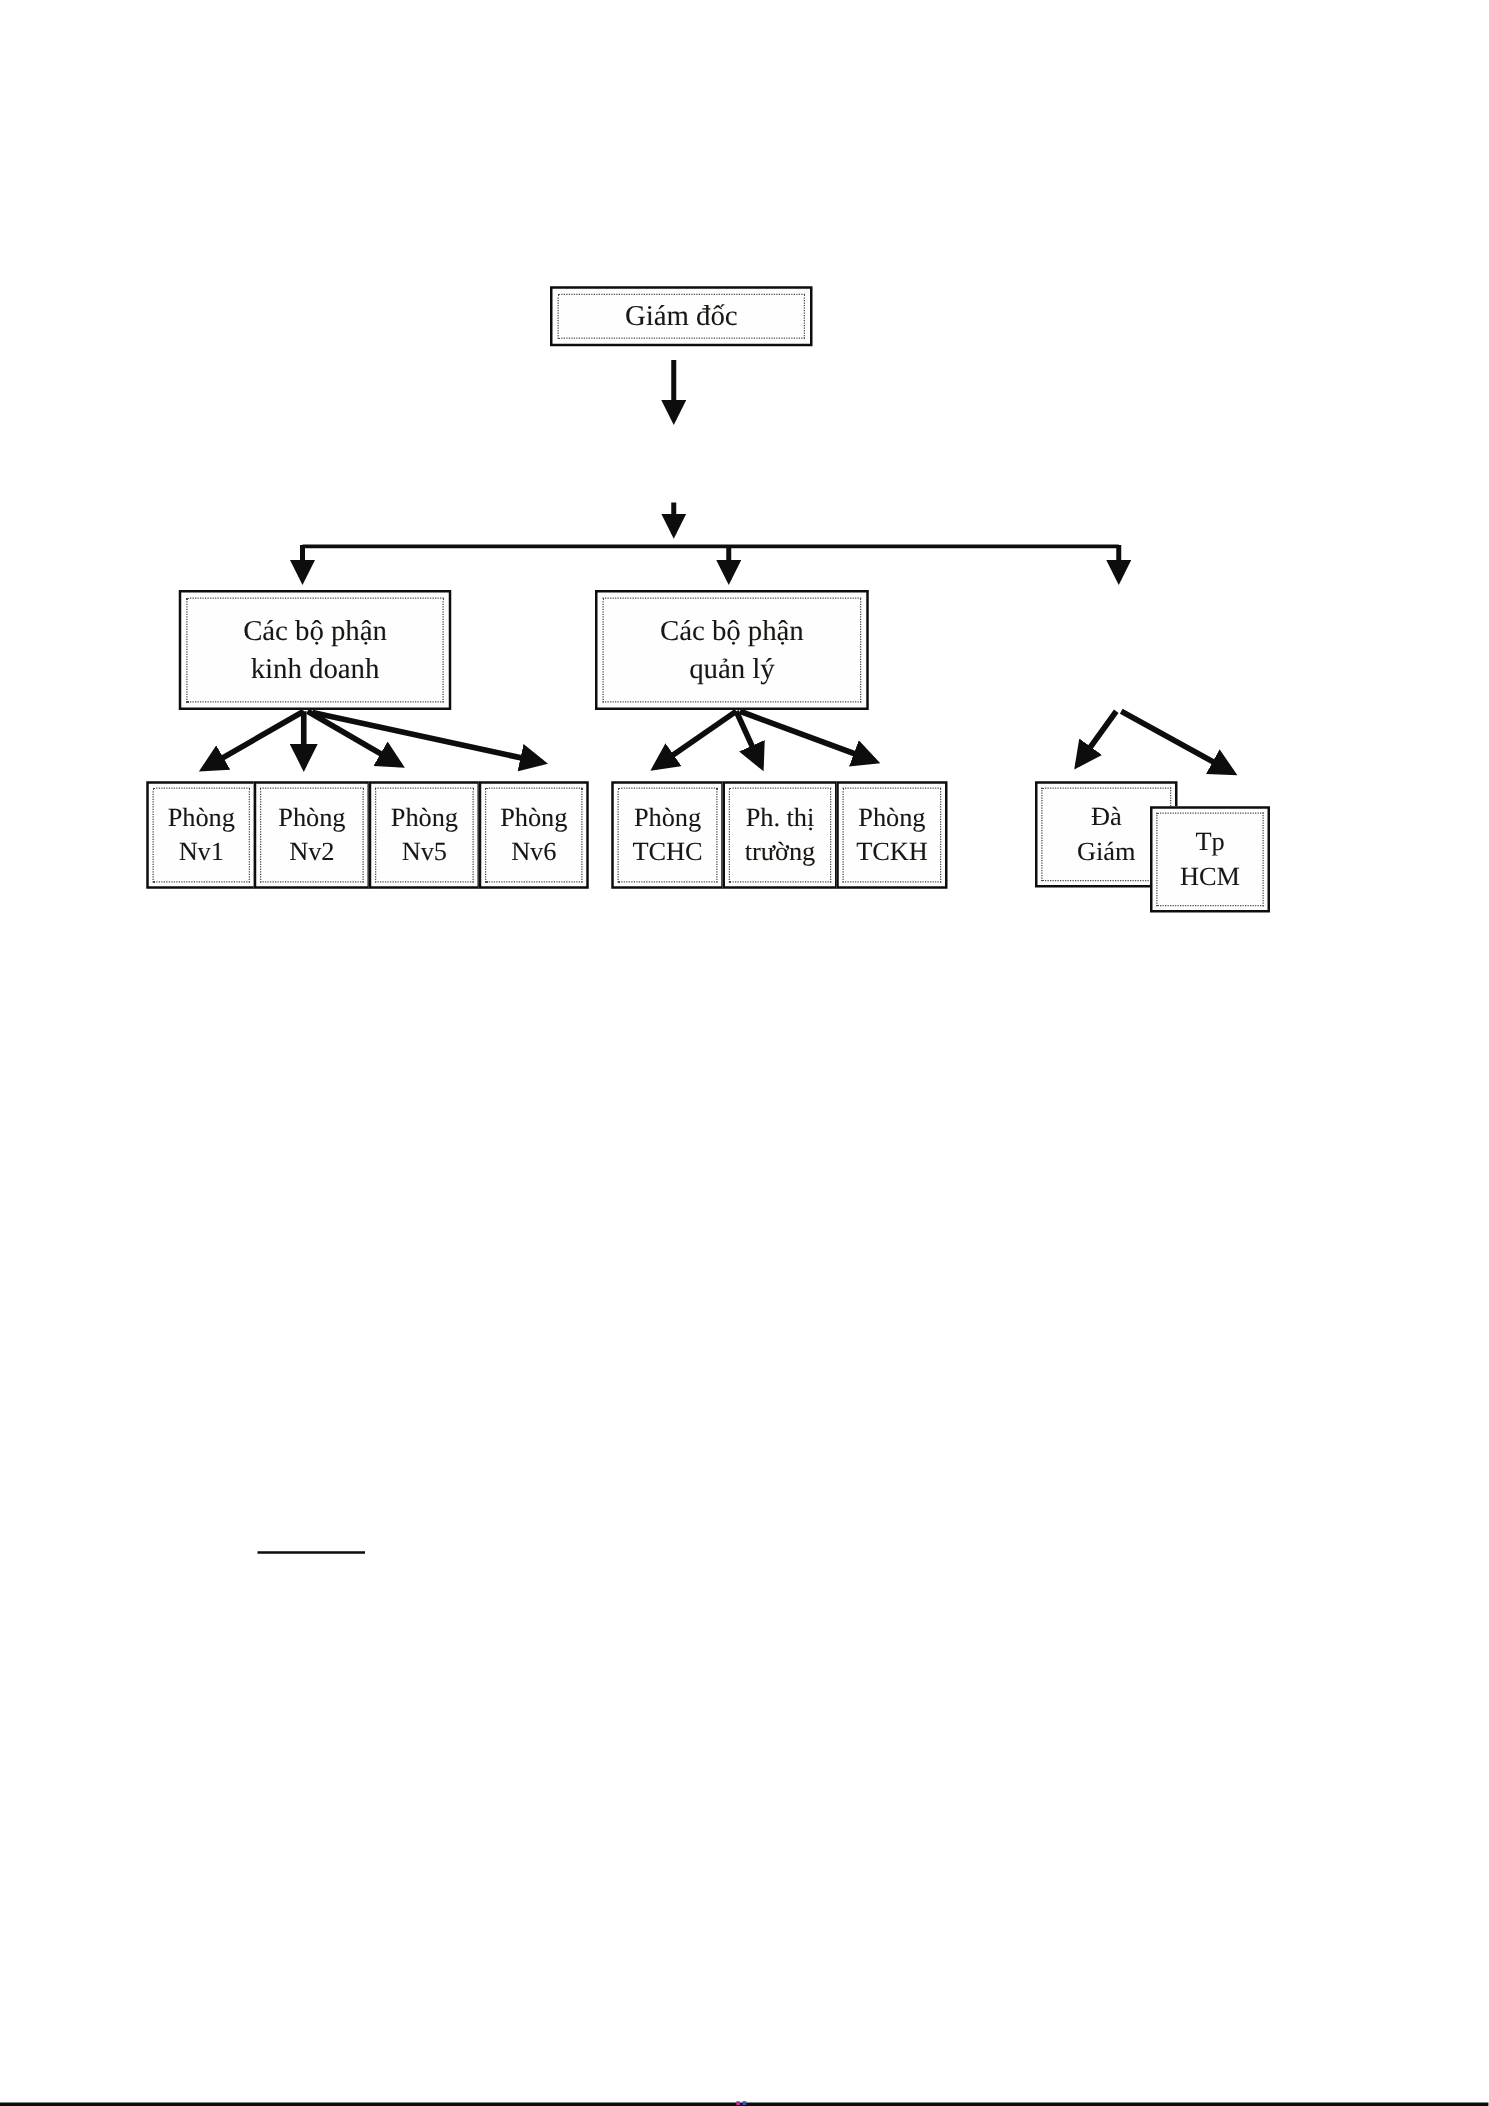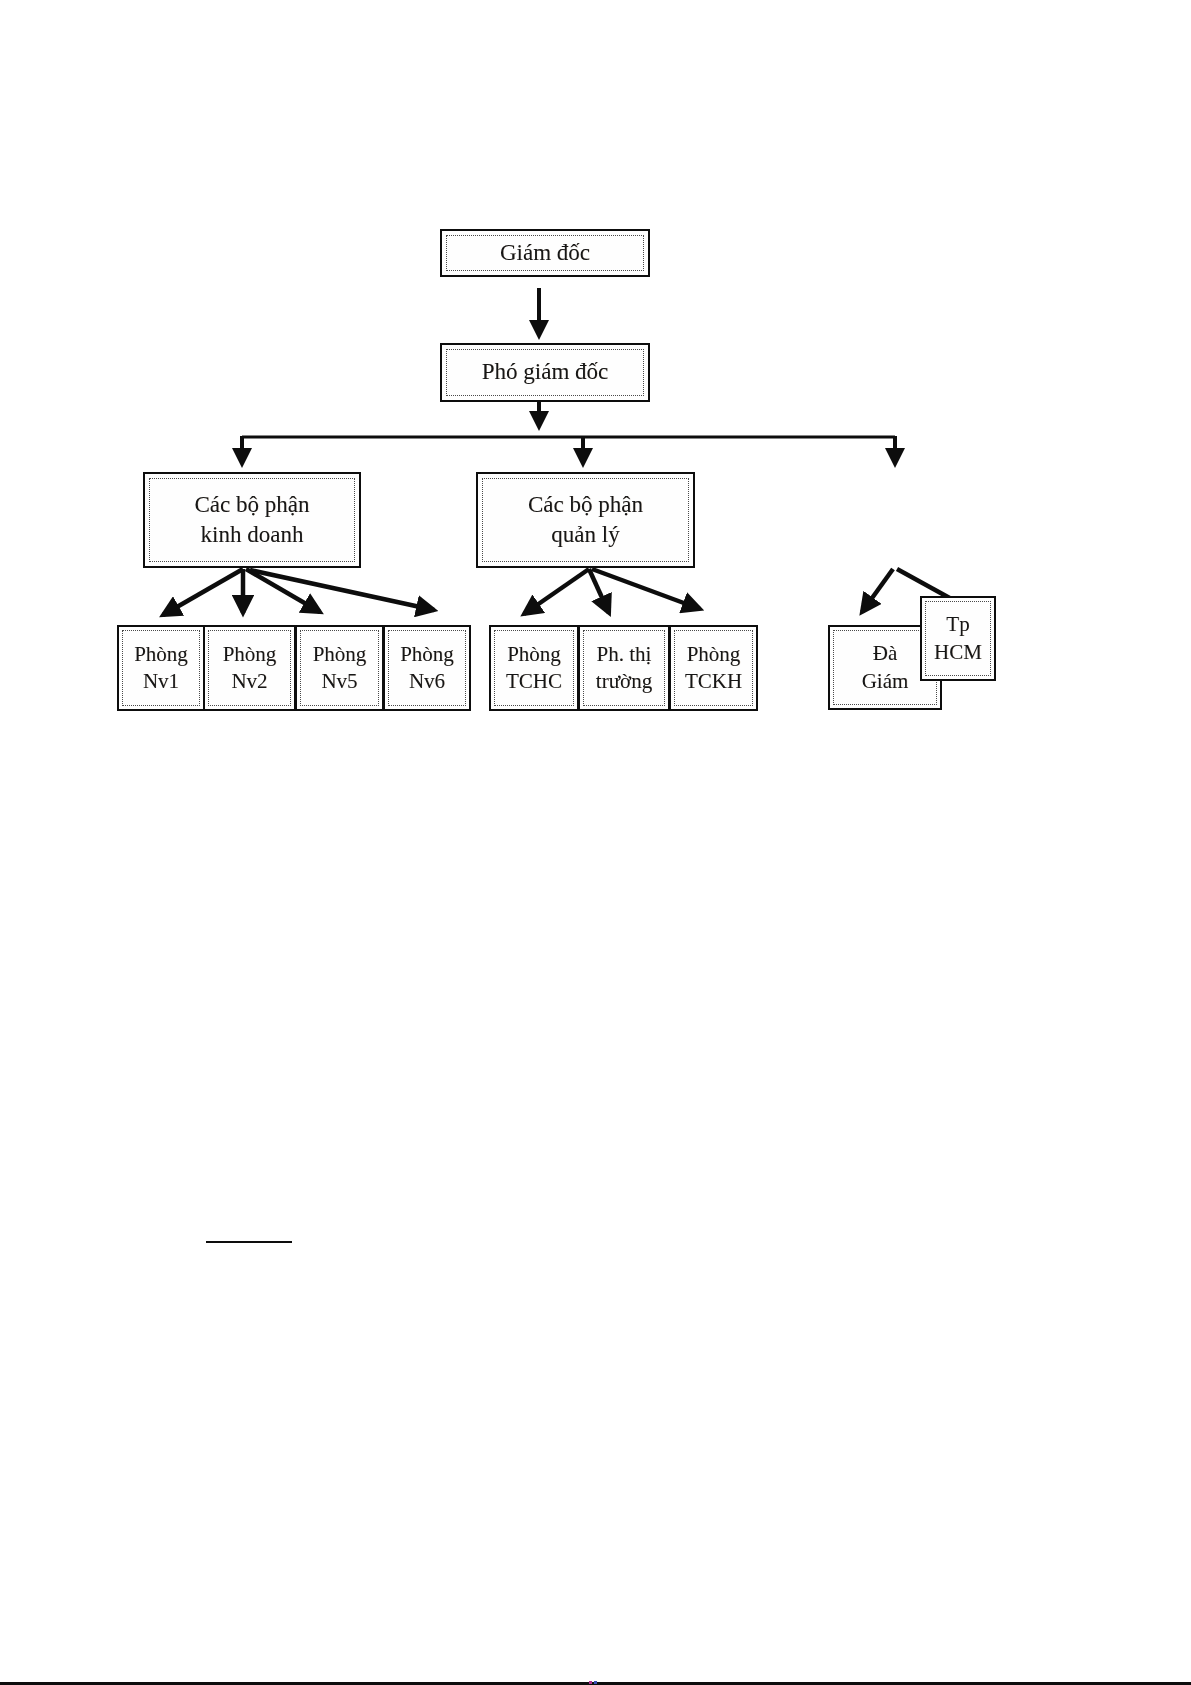--- a/index.html
+++ b/index.html
@@ -86,26 +86,20 @@
     </g>
   </svg>
 
   <div class="node" style="left:440px;top:229px;width:210px;height:48px">
     <div class="inner">
       <span class="l">Giám đốc</span>
       <span class="l"></span>
     </div>
   </div>
 
-  <div class="node" style="left:440px;top:343px;width:210px;height:59px">
-    <div class="inner">
-      <span class="l">Phó giám đốc</span>
-      <span class="l"></span>
-    </div>
-  </div>
 
   <div class="node" style="left:143px;top:472px;width:218px;height:96px">
     <div class="inner">
       <span class="l">Các bộ phận</span>
       <span class="l">kinh doanh</span>
     </div>
   </div>
 
   <div class="node" style="left:476px;top:472px;width:219px;height:96px">
     <div class="inner">
@@ -164,21 +158,21 @@
     </div>
   </div>
 
   <div class="node small" style="left:828px;top:625px;width:114px;height:85px">
     <div class="inner">
       <span class="l">Đà</span>
       <span class="l">Giám</span>
     </div>
   </div>
 
-  <div class="node small" style="left:920px;top:596px;width:76px;height:85px">
+  <div class="node small" style="left:920px;top:645px;width:96px;height:85px">
     <div class="inner">
       <span class="l">Tp</span>
       <span class="l">HCM</span>
     </div>
   </div>
 
   <div class="rule" style="left:206px;top:1241px;width:86px;height:2px"></div>
 
   <div class="rule" style="left:0;top:1682px;width:1191px;height:3px"></div>
   <div class="speck" style="left:589px;top:1681px;width:3px;height:3px;background:#b0308e"></div>

